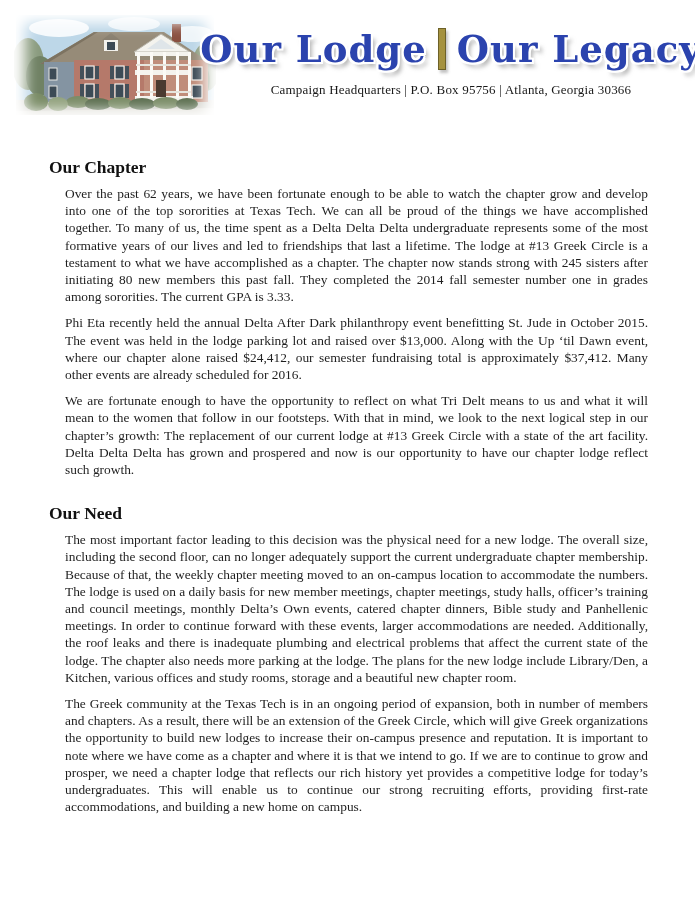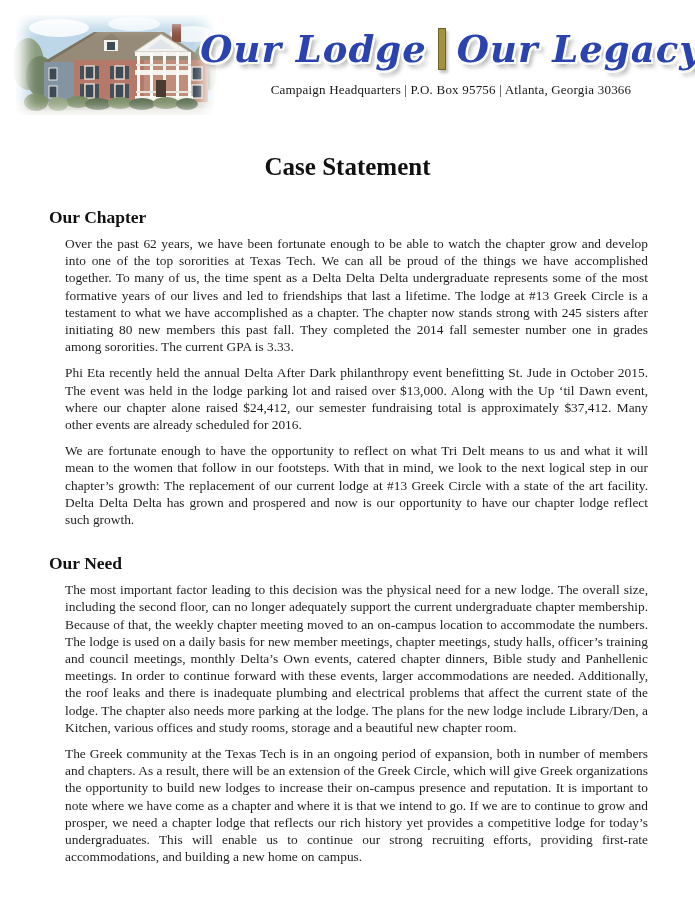--- a/index.html
+++ b/index.html
@@ -25,21 +25,21 @@
   .brand{
     position:absolute;left:228px;top:18px;width:446px;
     text-align:center;
   }
   .logo-row{
     display:flex;align-items:center;justify-content:center;
     height:62px;gap:11px;
   }
   .logo-text{
     font-family:"DejaVu Serif", serif;
-    font-style:italic;font-weight:bold;
+    font-weight:bold;
     font-size:37px;letter-spacing:1px;
     color:#2b43ae;
     text-shadow:
       -2px -2px 0 #fff, 2px -2px 0 #fff, -2px 2px 0 #fff, 2px 2px 0 #fff,
       0 -2px 0 #fff, 0 2px 0 #fff, -2px 0 0 #fff, 2px 0 0 #fff,
       4px 5px 4px rgba(120,120,120,0.55);
     white-space:nowrap;
   }
   .logo-bar{
     width:6px;height:40px;flex:0 0 auto;
@@ -161,21 +161,20 @@
     <div class="brand">
       <div class="logo-row">
         <span class="logo-text">Our Lodge</span>
         <span class="logo-bar"></span>
         <span class="logo-text">Our Legacy</span>
       </div>
       <div class="address">Campaign Headquarters  |  P.O. Box 95756  |  Atlanta, Georgia 30366</div>
     </div>
   </header>
 
-  <h1 class="doc-title">Case Statement</h1>
 
   <main class="doc-body">
 
     <section>
       <h2 class="section-heading">Our Chapter</h2>
       <p>Over the past 62 years, we have been fortunate enough to be able to watch the chapter grow and develop into one of the top sororities at Texas Tech. We can all be proud of the things we have accomplished together. To many of us, the time spent as a Delta Delta Delta undergraduate represents some of the most formative years of our lives and led to friendships that last a lifetime. The lodge at #13 Greek Circle is a testament to what we have accomplished as a chapter.  The chapter now stands strong with 245 sisters after initiating 80 new members this past fall.  They completed the 2014 fall semester number one in grades among sororities.  The current GPA is 3.33.</p>
       <p>Phi Eta recently held the annual Delta After Dark philanthropy event benefitting St. Jude in October 2015. The event was held in the lodge parking lot and raised over $13,000.  Along with the Up ‘til Dawn event, where our chapter alone raised $24,412, our semester fundraising total is approximately $37,412.  Many other events are already scheduled for 2016.</p>
       <p>We are fortunate enough to have the opportunity to reflect on what Tri Delt means to us and what it will mean to the women that follow in our footsteps. With that in mind, we look to the next logical step in our chapter’s growth: The replacement of our current lodge at #13 Greek Circle with a state of the art facility. Delta Delta Delta has grown and prospered and now is our opportunity to have our chapter lodge reflect such growth.</p>
     </section>
 

